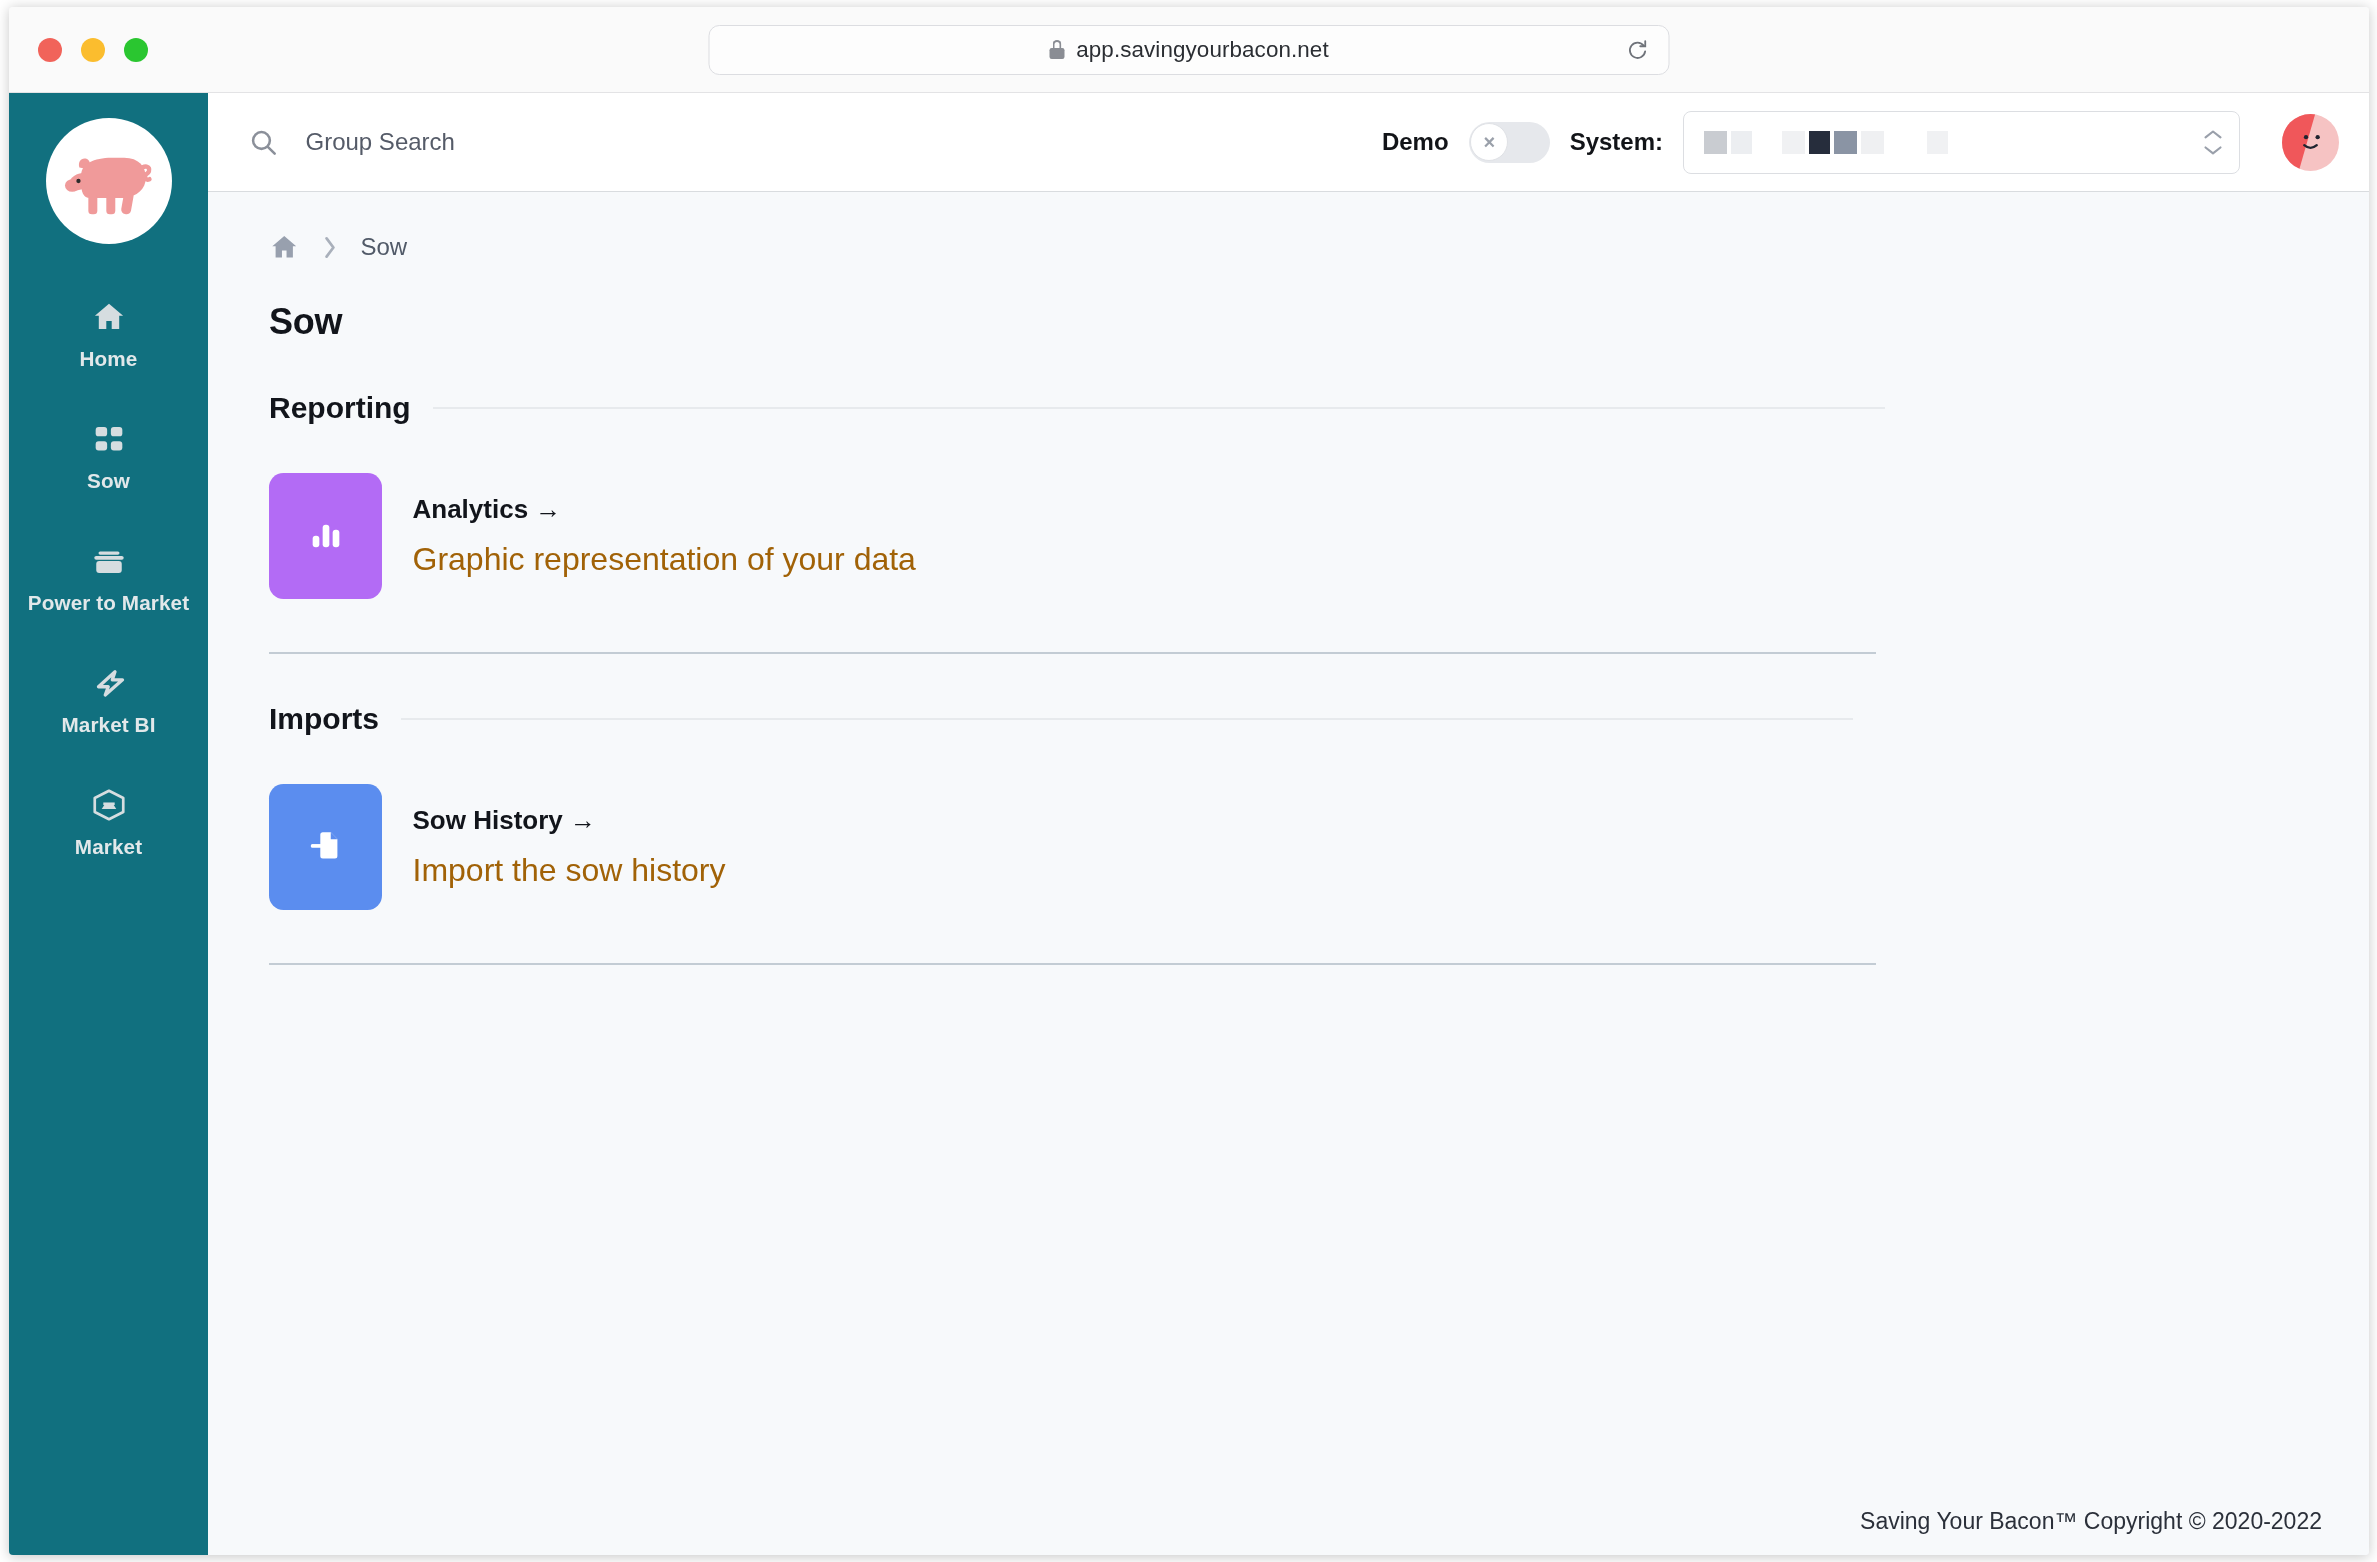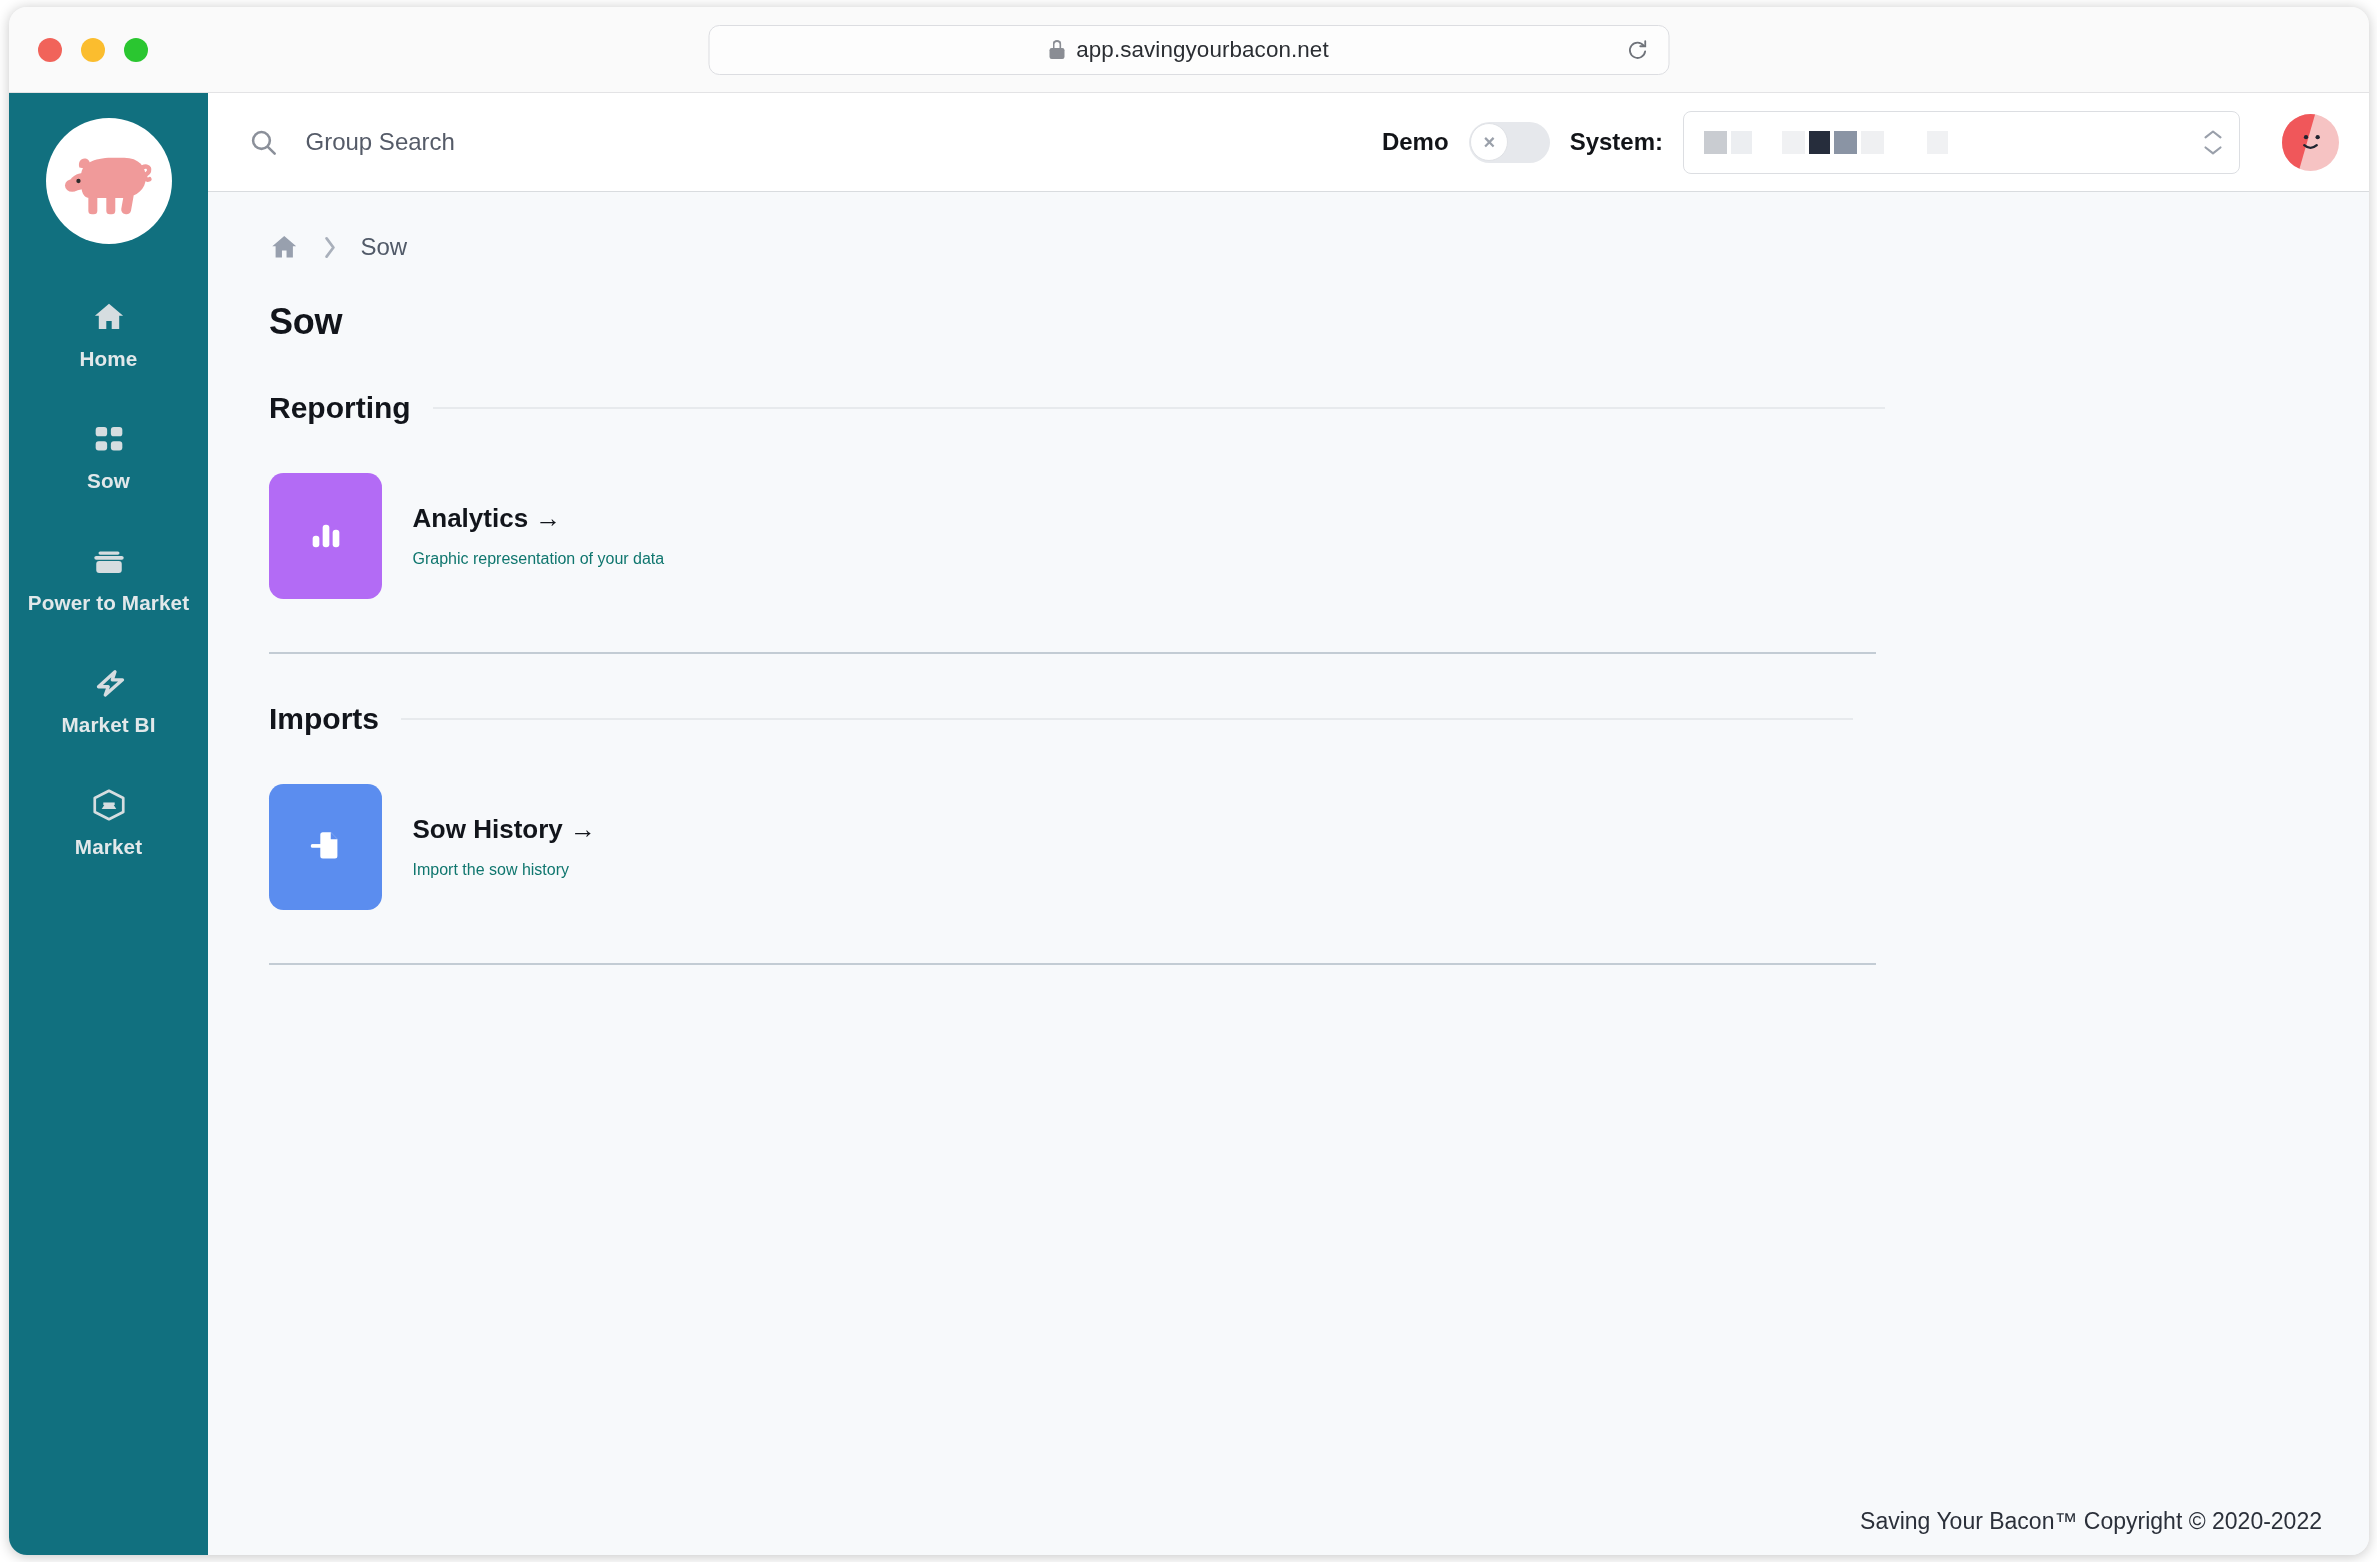--- a/index.html
+++ b/index.html
@@ -11,21 +11,21 @@
     background: #ffffff;
     font-family: "Liberation Sans", sans-serif;
   }
 
   
   .window {
     position: absolute;
     left: 9px; top: 7.2px;
     width: 2360px; height: 1548px;
     background: #f7f8fa;
-    border-radius: 18px;
+    border-radius: 4px;
     box-shadow: 0 1.8px 12.6px rgba(0,0,0,.22);
     overflow: hidden;
     display: flex;
     flex-direction: column;
   }
 
   
   .titlebar {
     position: relative;
     height: 86px;
@@ -328,22 +328,22 @@
     display: flex; align-items: center; justify-content: center;
     color: #ffffff;
   }
   .card-body { display: flex; flex-direction: column; gap: 16px; }
   .card-title {
     font-size: 26px;
     font-weight: 700;
     color: #12151b;
   }
   .card-desc {
-    font-size: 16px;
-    color: #0f766e;
+    font-size: 32px;
+    color: #a16207;
   }
   .section-divider {
     height: 2.2px;
     background: #c3ccd4;
     max-width: 1607px;
     margin-bottom: 48px;
   }
 
   .footer {
     margin-top: auto;

